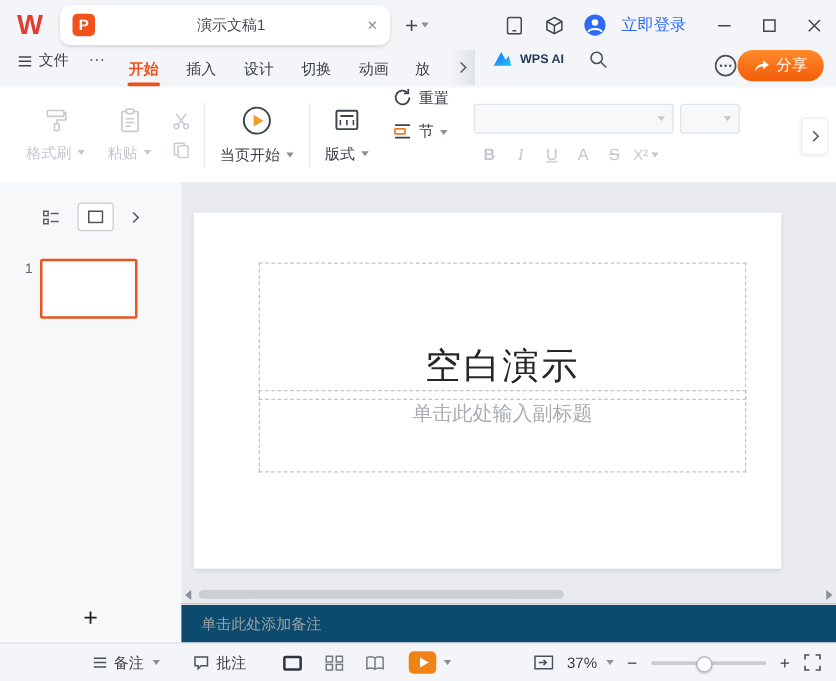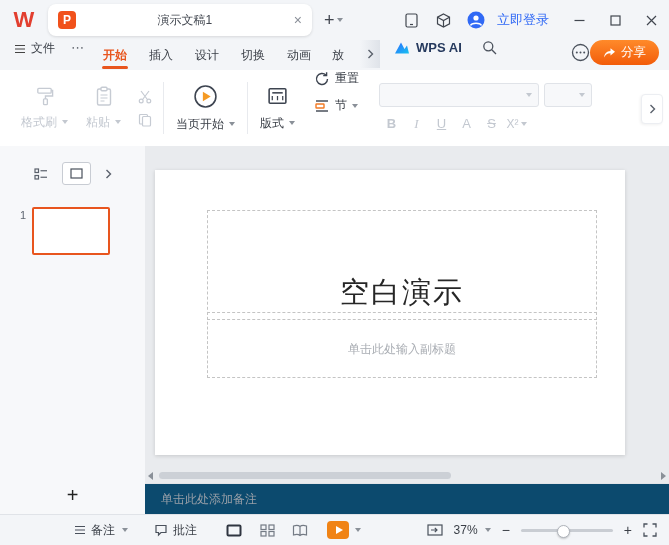--- a/index.html
+++ b/index.html
@@ -27,37 +27,37 @@
   
   .menubar{position:absolute;top:40px;left:0;width:100%;height:30px;display:flex;align-items:flex-start;}
   .menu-file{display:flex;align-items:center;gap:5px;padding:0 8px 0 14px;}
   .menu-more{color:#6b7078;padding:0 8px;font-size:13px;}
   .menu-tab{padding:0 11px;height:30px;display:flex;align-items:center;position:relative;white-space:nowrap;}
   .menu-tab.active{color:#e8551e;font-weight:bold;}
   .menu-tab.active::after{content:"";position:absolute;left:10px;right:10px;bottom:1px;height:3px;border-radius:2px;background:#e8551e;}
   .menu-tab.clipped{width:28px;padding:0 0 0 10px;overflow:hidden;}
   .tab-overflow{width:20px;height:28px;display:flex;align-items:center;justify-content:center;
     background:linear-gradient(90deg,rgba(228,231,236,0),#dfe3e9);}
-  .wps-ai{display:flex;align-items:center;gap:6px;margin-left:14px;font-weight:bold;color:#263a5e;font-size:13px;}
+  .wps-ai{display:flex;align-items:center;gap:6px;margin-left:14px;font-weight:bold;color:#263a5e;font-size:10px;}
   .menu-search{margin-left:20px;display:flex;align-items:center;}
   .mb-right{margin-left:auto;display:flex;align-items:center;padding-right:10px;}
   .share-btn{height:25px;padding:0 13px;border-radius:13px;background:linear-gradient(180deg,#ff8a2a,#f25c0a);
     color:#fff;display:flex;align-items:center;gap:5px;font-size:12.5px;}
 
   
   .ribbon{position:absolute;top:70px;left:0;width:100%;height:76px;background:#fff;border-bottom:1px solid #dfe2e7;
     display:flex;align-items:stretch;}
   .rb-group{display:flex;align-items:center;}
   .rb-sep{width:1px;background:#e8eaee;margin:12px 3px;}
   .big-btn{display:flex;flex-direction:column;align-items:center;justify-content:center;gap:7px;padding:0 9px;}
   .big-btn .lbl,.small-btn .lbl{display:flex;align-items:center;gap:3px;white-space:nowrap;}
   .disabled{color:#c3c8d0;}
   .cutcopy{display:flex;flex-direction:column;gap:9px;padding:0 8px;align-items:center;}
   .resetsec{display:flex;flex-direction:column;gap:10px;padding:0 10px;align-items:flex-start;}
-  .small-btn{display:flex;align-items:center;gap:5px;}
+  .small-btn{display:flex;gap:5px;}
   .font-group{display:flex;flex-direction:column;gap:7px;justify-content:center;margin-left:10px;}
   .combo-row{display:flex;gap:5px;}
   .combo{height:22px;border:1px solid #e0e3e8;background:#f7f8fa;border-radius:3px;display:flex;align-items:center;
     justify-content:flex-end;padding:0 6px;color:#c3c8d0;}
   .fmt-row{display:flex;align-items:center;}
   .fmt-btn{width:25px;height:20px;display:flex;align-items:center;justify-content:center;color:#c3c8d0;font-size:13px;}
   .rb-expand{position:absolute;right:6px;top:24px;width:20px;height:28px;display:flex;align-items:center;
     justify-content:center;background:#fff;border:1px solid #eceef2;border-radius:4px;box-shadow:-1px 1px 3px rgba(0,0,0,.06);}
 
   .caret{display:inline-block;width:0;height:0;border-left:3.5px solid transparent;border-right:3.5px solid transparent;
@@ -74,21 +74,21 @@
   .thumb-num{font-size:11px;color:#5f6671;margin-top:2px;}
   .slide-thumb{width:74px;height:44px;background:#fff;border:2px solid #e8551e;border-radius:2px;}
   .add-slide{position:absolute;bottom:10px;left:50%;transform:translateX(-50%);font-size:20px;color:#222;line-height:1;}
 
   .right-col{flex:1;display:flex;flex-direction:column;background:#e9ebee;min-width:0;}
   .canvas{position:relative;flex:1;}
   .slide{position:absolute;left:10px;top:24px;width:470px;height:285px;background:#fff;box-shadow:0 1px 4px rgba(0,0,0,.15);}
   .ph{position:absolute;border:1px dashed #c4c4c4;display:flex;justify-content:center;}
   .ph-title{left:52px;top:40px;width:388px;height:102px;align-items:flex-end;padding-bottom:6px;
     font-size:29px;color:#262626;letter-spacing:2px;}
-  .ph-sub{left:52px;top:142px;width:388px;height:56px;align-items:center;padding-top:8px;font-size:12px;color:#a9adb3;}
+  .ph-sub{left:52px;top:142px;width:388px;height:56px;align-items:flex-start;padding-top:8px;font-size:16px;color:#a9adb3;}
 
   .hscroll{height:14px;position:relative;flex:none;}
   .hs-thumb{position:absolute;left:14px;top:3px;width:292px;height:7px;background:#ccd0d6;border-radius:4px;}
   .hs-arrow{position:absolute;top:3px;width:0;height:0;border-top:4px solid transparent;border-bottom:4px solid transparent;}
   .hs-left{left:3px;border-right:5px solid #8a9098;}
   .hs-right{right:3px;border-left:5px solid #8a9098;}
 
   .notes-bar{height:31px;background:#0c4a6e;border-top:1px solid #e2e4e8;display:flex;align-items:center;
     padding-left:16px;color:#9aa0a8;flex:none;}
 

